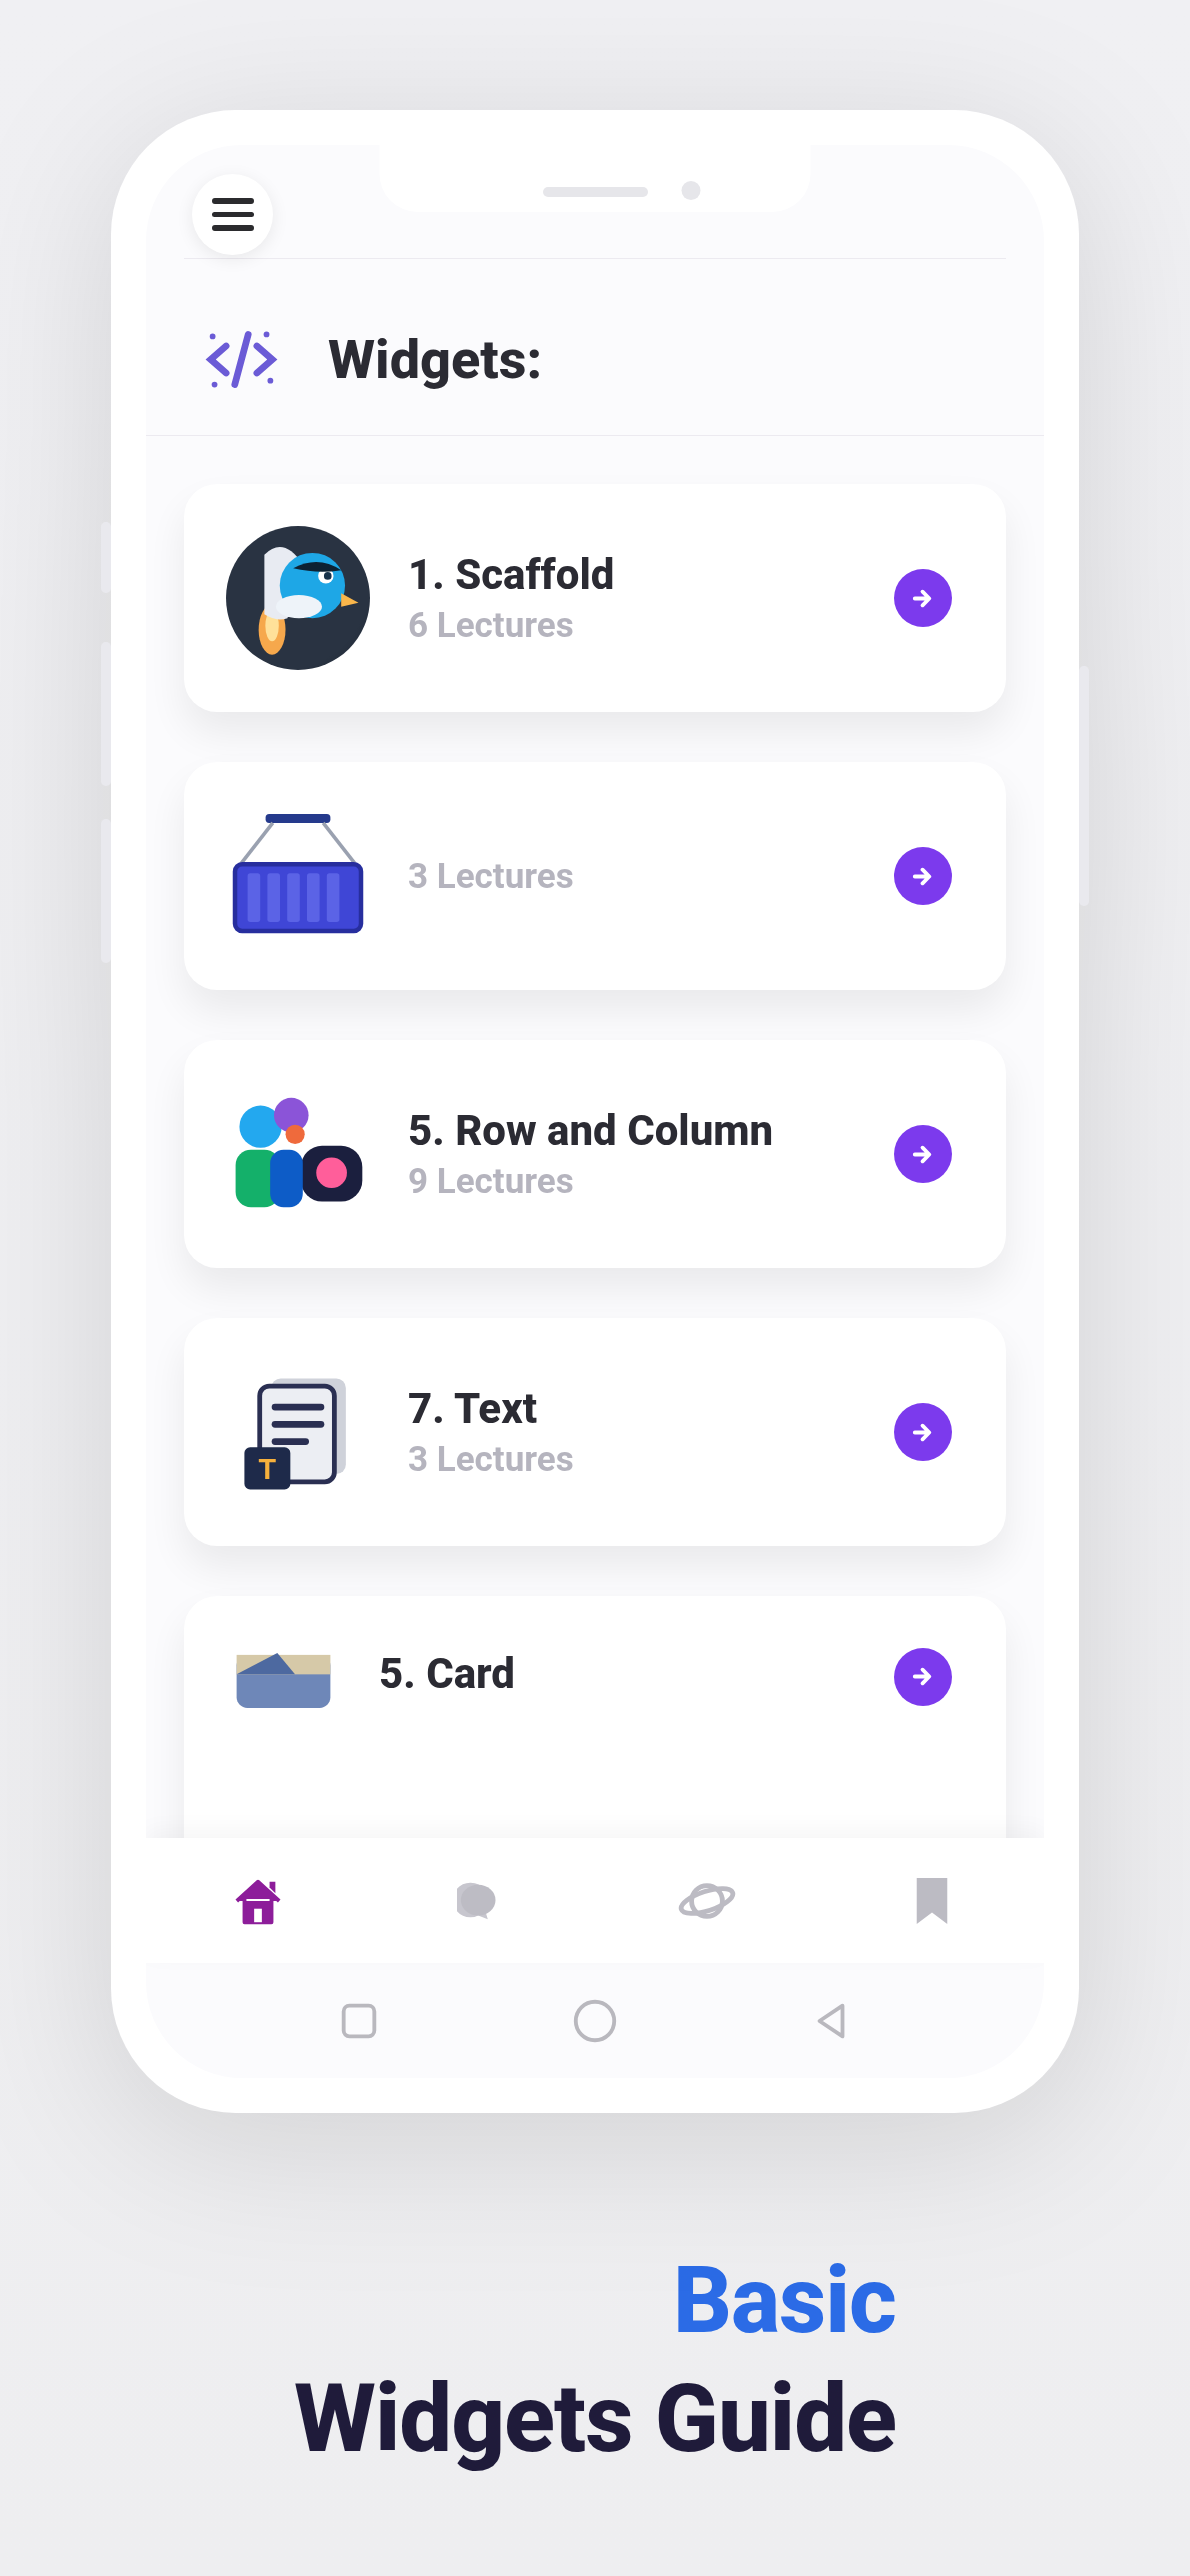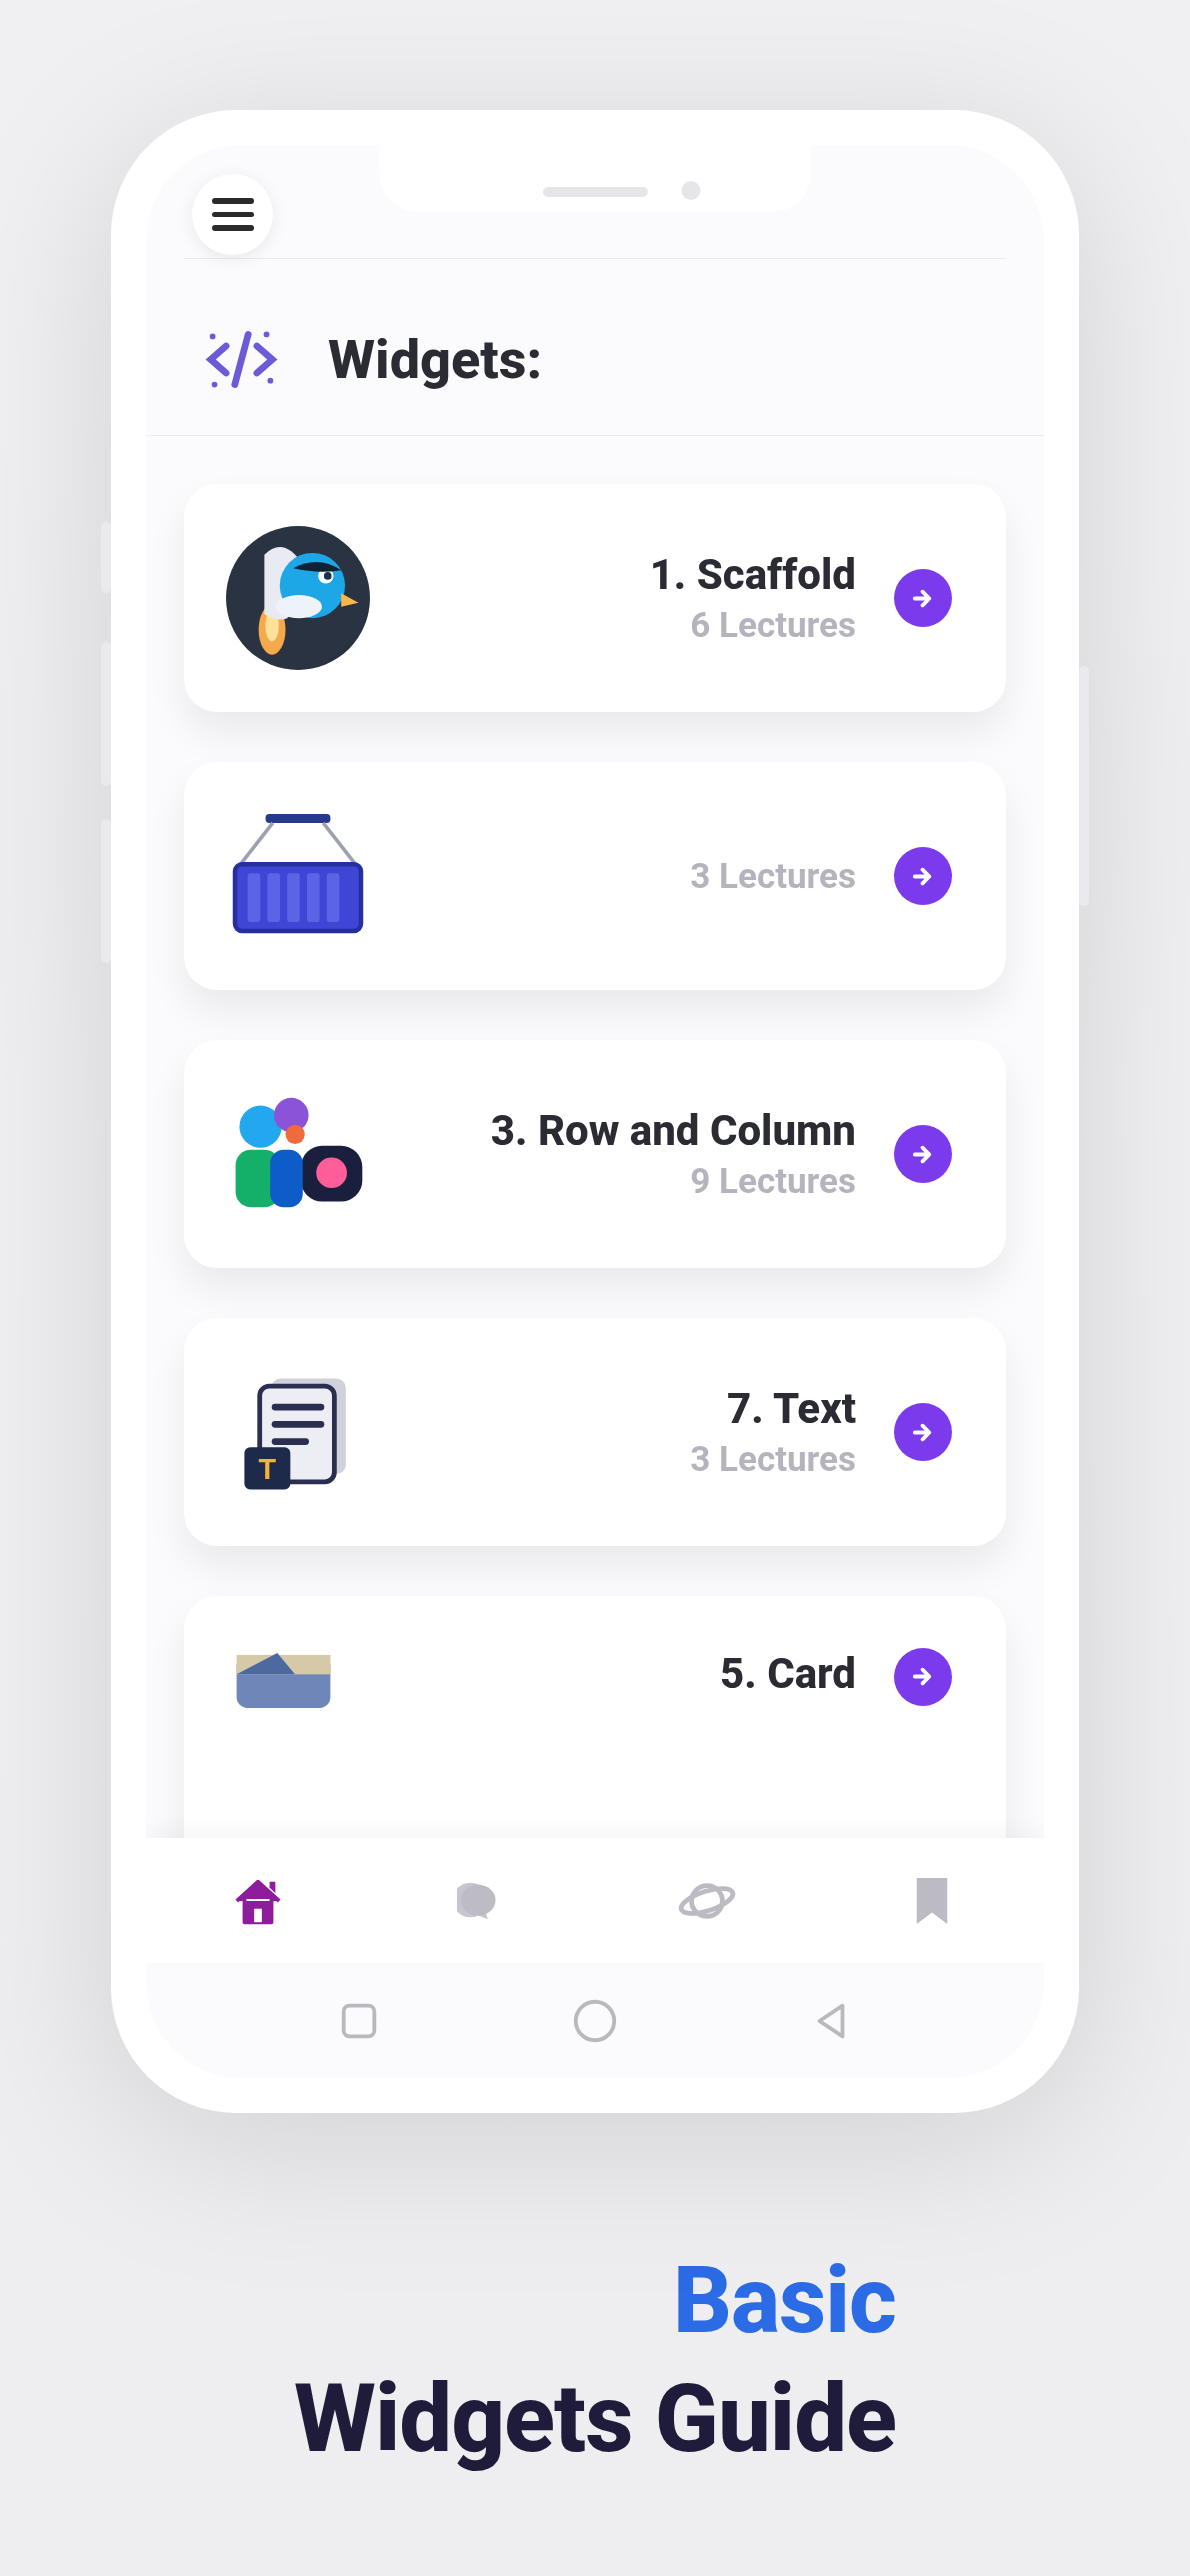--- a/index.html
+++ b/index.html
@@ -143,21 +143,21 @@
     padding: 42px 54px 42px 42px;
     display: flex;
     align-items: center;
     gap: 38px;
   }
   .thumb {
     width: 144px; height: 144px;
     display: flex; align-items: center; justify-content: center;
     flex-shrink: 0;
   }
-  .card-text { flex: 1; min-width: 0; text-align: right; }
+  .card-text { flex: 1; min-width: 0; }
   .card-title {
     font-size: 42px;
     font-weight: 800;
     color: #2b2b33;
     margin-bottom: 5.8px;
     white-space: nowrap;
   }
   .card-sub {
     font-size: 35px;
     font-weight: 700;
@@ -327,21 +327,21 @@
               <rect x="78" y="56" width="64" height="58" rx="22" fill="#1b1f3e"></rect>
               <circle cx="110" cy="84" r="16" fill="#ff5e9a"></circle>
               <circle cx="36" cy="36" r="22" fill="#23a8ef"></circle>
               <circle cx="68" cy="24" r="18" fill="#8b54d8"></circle>
               <circle cx="72" cy="44" r="10" fill="#ef6a3c"></circle>
               <rect x="10" y="60" width="46" height="60" rx="16" fill="#14b06a"></rect>
               <rect x="46" y="60" width="34" height="60" rx="14" fill="#0d5cc7"></rect>
             </svg>
           </div>
           <div class="card-text">
-            <div class="card-title">3. Row and Column</div>
+            <div class="card-title">5. Row and Column</div>
             <div class="card-sub">9 Lectures</div>
           </div>
           <span class="go">
             <svg width="29" height="29" viewBox="0 0 30 30">
                 <path d="M6 15h14M14 8l7 7-7 7" stroke="#fff" stroke-width="4" stroke-linecap="round" stroke-linejoin="round" fill="none"></path>
               </svg>
           </span>
         </div>
 
         <div class="card">

